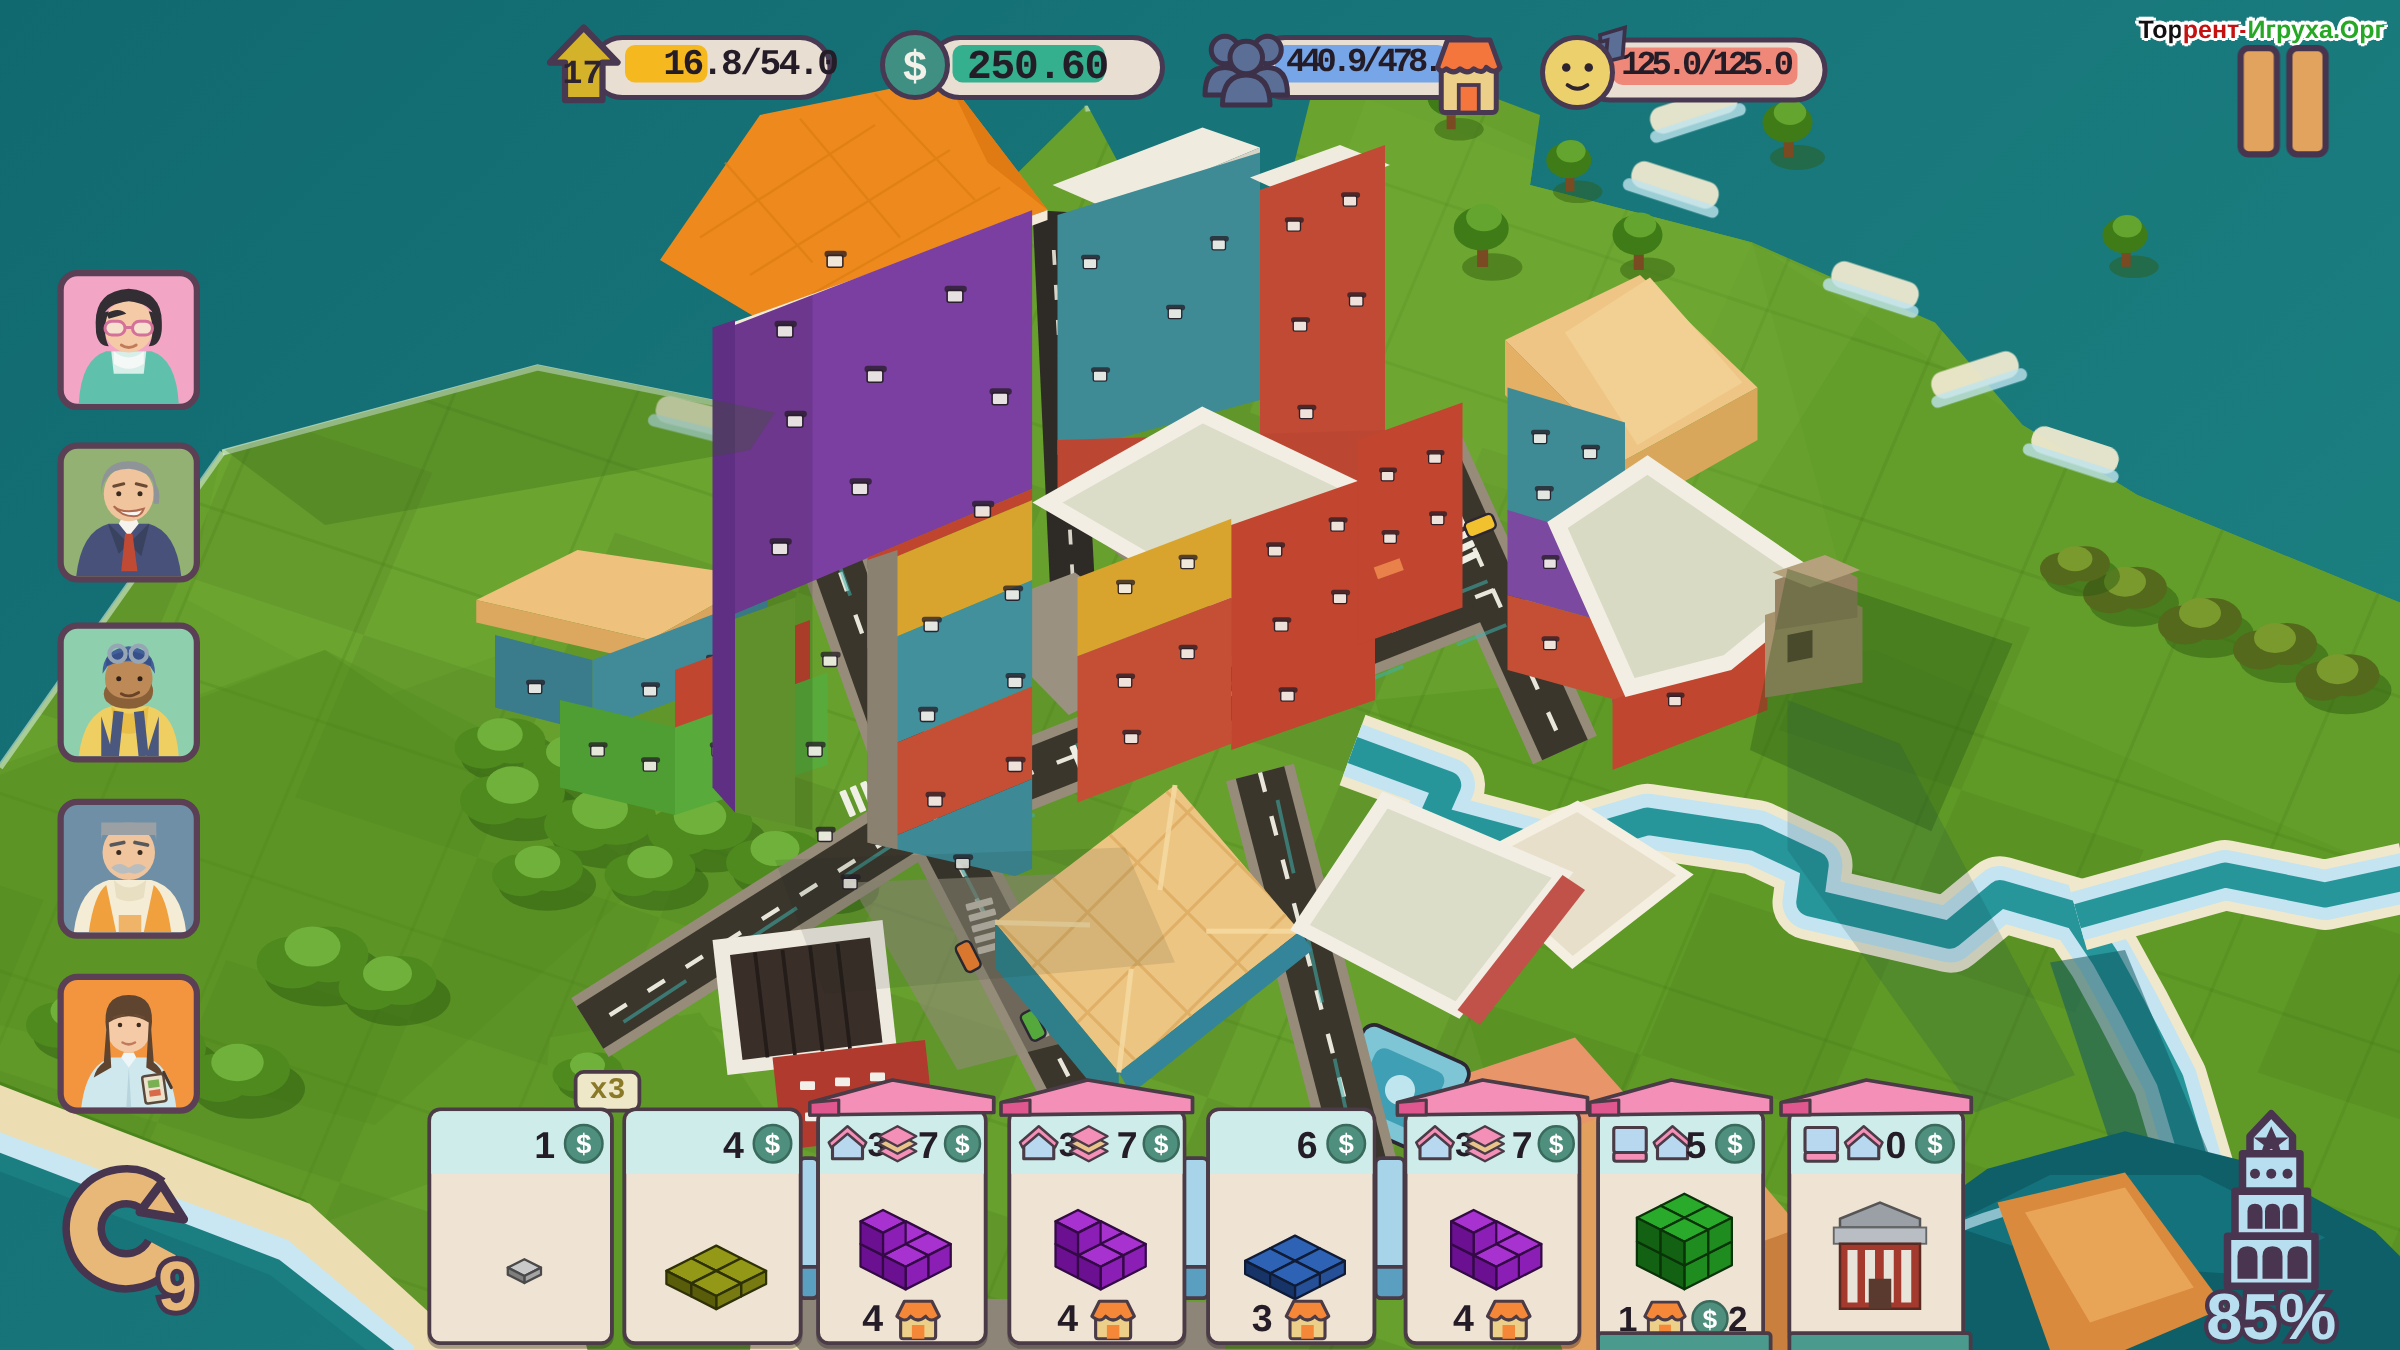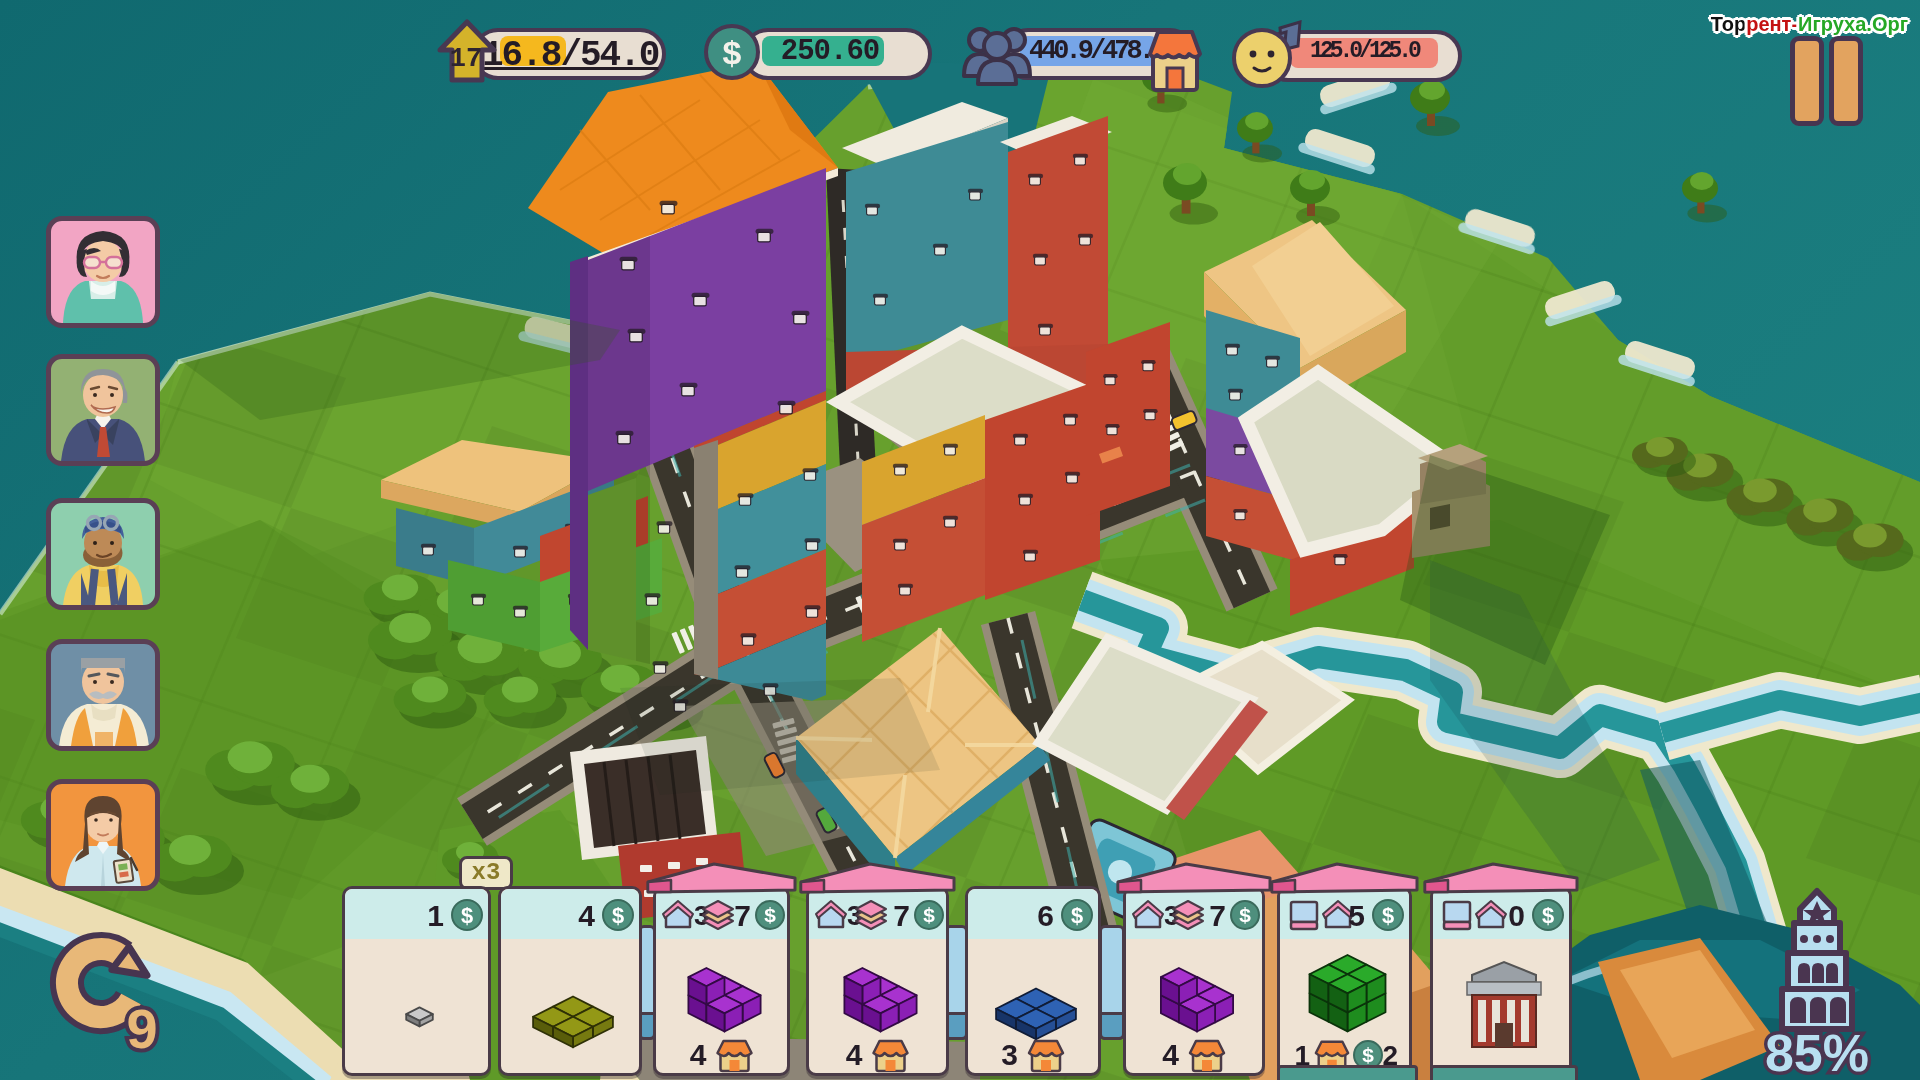--- a/index.html
+++ b/index.html
@@ -863,29 +863,29 @@
 <rect x="700" y="882" width="12" height="7" fill="#f2efe8" rx="1"></rect>
 
 <polygon points="1430,455 1610,515 1545,665 1400,600" fill="#1e4d12" opacity="0.30"></polygon>
 <polygon points="1430,560 1520,595 1660,860 1580,890 1430,680" fill="#14404a" opacity="0.16"></polygon>
 <polygon points="620,688 900,678 940,770 660,795" fill="#10231a" opacity="0.10"></polygon>
 <polygon points="180,360 430,292 620,330 600,360 260,420" fill="#2a5c14" opacity="0.25"></polygon>
 </svg>
 
 <div class="pill abs" style="left:472px;top:28px;width:186px;height:44px;"></div>
 <div class="abs" style="left:500px;top:36px;width:66px;height:30px;background:#f5b81e;border-radius:8px;"></div>
-<div class="abs ptext" style="left:482px;top:35px;width:156px;letter-spacing:-2px;font-size:36px;text-decoration:underline;">16.8/54.0</div>
+<div class="abs ptext" style="left:522px;top:35px;width:156px;letter-spacing:-2px;font-size:29px;">16.8/54.0</div>
 <svg class="abs" style="left:432px;top:16px" width="70" height="74" viewBox="0 0 70 74">
 
 <path d="M35 6 L62 34 L50 34 L50 64 L20 64 L20 34 L8 34 Z" fill="#d4b32a" stroke="#483852" stroke-width="5" stroke-linejoin="round"></path>
 <text x="34" y="50" font-family="Liberation Mono, monospace" font-size="27" font-weight="bold" fill="#2e2430" text-anchor="middle">17</text>
     </svg>
 <div class="pill abs" style="left:742px;top:28px;width:182px;height:44px;"></div>
 <div class="abs" style="left:762px;top:36px;width:122px;height:30px;background:#35b08f;border-radius:8px;"></div>
-<div class="abs ptext" style="left:752px;top:35px;width:156px;letter-spacing:-1px;font-size:29px;">250.60</div>
+<div class="abs ptext" style="left:752px;top:35px;width:156px;letter-spacing:-1px;font-size:33px;">250.60</div>
 <svg class="abs" style="left:702px;top:22px" width="60" height="60" viewBox="0 0 60 60">
 
 <circle cx="30" cy="30" r="26" fill="#3f8f82" stroke="#483852" stroke-width="4"></circle>
 <text x="30" y="42" font-family="Liberation Mono, monospace" font-size="34" font-weight="bold" fill="#f4f1ea" text-anchor="middle">$</text>
     </svg>
 <div class="pill abs" style="left:1002px;top:28px;width:186px;height:44px;"></div>
 <div class="abs" style="left:1020px;top:36px;width:138px;height:30px;background:#76a5e8;border-radius:8px;"></div>
 <div class="abs ptext" style="left:1008px;top:36px;width:176px;letter-spacing:-4px;font-size:27px;">440.9/478.2</div>
 <svg class="abs" style="left:958px;top:18px" width="78" height="72" viewBox="0 0 78 72">
 
@@ -899,21 +899,21 @@
       </g>
     </svg>
 <svg class="abs" style="left:1140px;top:26px" width="70" height="72" viewBox="0 0 70 72">
 
 <rect x="13" y="26" width="44" height="38" rx="3" fill="#ecd08a" stroke="#483852" stroke-width="4"></rect>
 <path d="M10 28 L18 6 L52 6 L60 28 Q56 34 49 28 Q46 34 39 29 Q34 34 28 29 Q23 34 17 29 Q13 33 10 28 Z" fill="#f4763c" stroke="#483852" stroke-width="4" stroke-linejoin="round"></path>
 <rect x="27" y="42" width="16" height="22" fill="#f4763c" stroke="#483852" stroke-width="3"></rect>
     </svg>
 <div class="pill abs" style="left:1262px;top:30px;width:192px;height:44px;"></div>
 <div class="abs" style="left:1290px;top:38px;width:148px;height:30px;background:#f0887a;border-radius:8px;"></div>
-<div class="abs ptext" style="left:1278px;top:38px;width:172px;letter-spacing:-4px;font-size:23px;">125.0/125.0</div>
+<div class="abs ptext" style="left:1278px;top:38px;width:172px;letter-spacing:-4px;font-size:27px;">125.0/125.0</div>
 <svg class="abs" style="left:1228px;top:20px" width="80" height="74" viewBox="0 0 80 74">
 
 <path d="M52 8 L72 2 L70 26 L54 30 Z" fill="#5b6e96" stroke="#3c3148" stroke-width="3"></path>
 <path d="M44 16 L58 12 L56 34 L44 34 Z" fill="#5b6e96" stroke="#3c3148" stroke-width="3"></path>
 <circle cx="34" cy="38" r="28" fill="#ecd06c" stroke="#483852" stroke-width="4"></circle>
 <circle cx="25" cy="34" r="3.4" fill="#2e2430"></circle>
       <circle cx="43" cy="34" r="3.4" fill="#2e2430"></circle>
 <path d="M26 48 Q34 54 42 48" stroke="#2e2430" stroke-width="3" fill="none" stroke-linecap="round"></path>
     </svg>
 <div class="abs" style="right:12px;top:13px;text-align:right;font-family:'Liberation Sans',sans-serif;font-weight:bold;font-size:20px;white-space:nowrap;text-shadow:-2px -2px 0 #fff,2px -2px 0 #fff,-2px 2px 0 #fff,2px 2px 0 #fff,0 -3px 0 #fff,0 3px 0 #fff,-3px 0 0 #fff,3px 0 0 #fff;">

